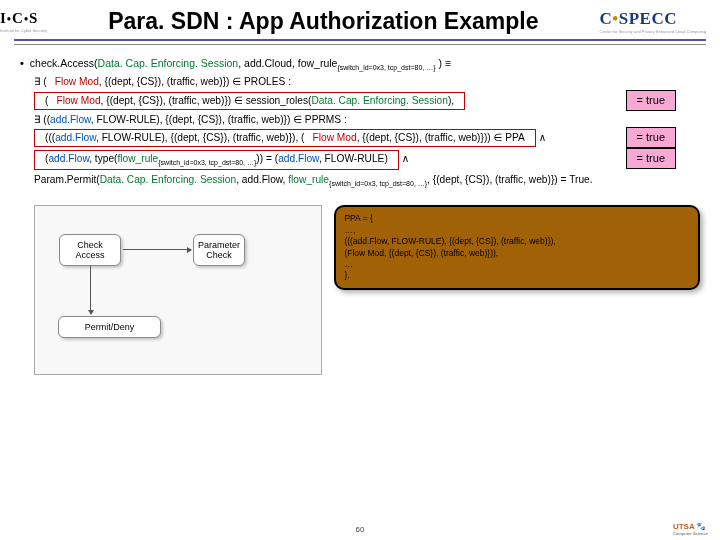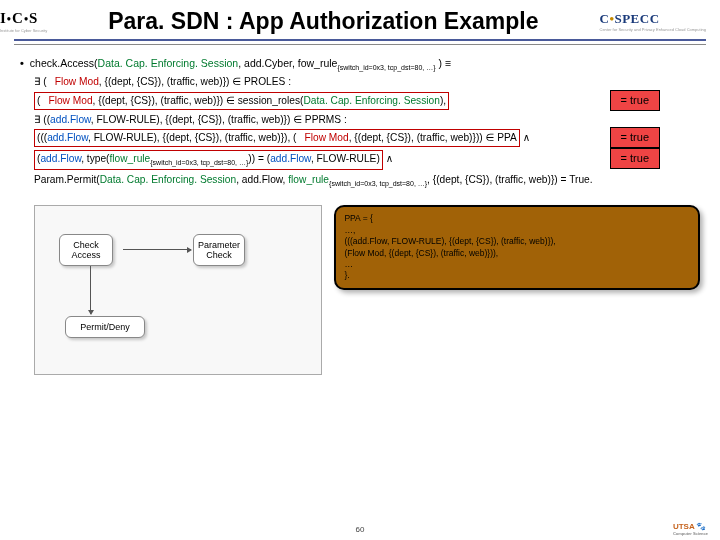--- a/index.html
+++ b/index.html
@@ -28,21 +28,21 @@
   .logo-left .dot { font-size: 12px; vertical-align: middle; }
   .logo-left-sub { font-size: 4px; color: #999; }
   .title {
     font-size: 23px;
     font-weight: bold;
     text-align: center;
     flex-grow: 1;
   }
   .logo-right {
     font-family: Georgia, serif;
-    font-size: 13px;
+    font-size: 17px;
     font-weight: bold;
     letter-spacing: 0.5px;
     color: #1a3a7a;
   }
   .logo-right .dot { color: #c58a00; }
   .logo-right-sub { font-size: 4px; color: #999; text-align: right; }
   .rule {
     border: 0;
     border-top: 2px solid #4a5a9a;
     margin: 0 14px 3px 14px;
@@ -60,29 +60,29 @@
     display: flex;
     gap: 6px;
     margin-bottom: 4px;
   }
   .bullet-dot { font-weight: bold; font-size: 11px; }
   .line1 { font-size: 10.5px; }
   .sub { padding-left: 14px; font-size: 10.2px; margin-bottom: 3px; line-height: 1.35; }
   .red-box {
     border: 1px solid #c00000;
     display: inline-block;
-    padding: 1px 2px;
+    padding: 1px 10px;
   }
   .true-box {
     position: absolute;
-    right: 40px;
+    right: 24px;
     border: 1px solid #000;
     padding: 2px 10px;
     font-size: 11px;
-    background: #ef4444;
+    background: #f9a8d4;
   }
   .diagram-row {
     display: flex;
     gap: 12px;
     padding: 14px 20px 0 34px;
     align-items: flex-start;
   }
   .diagram {
     width: 290px;
     height: 168px;
@@ -183,21 +183,21 @@
   </div>
 </div>
 <hr class="rule">
 <hr class="rule-thin">
 
 <div class="content">
 
   <div class="bullet">
     <div class="bullet-dot">•</div>
     <div class="line1">
-      <span>check.Access(</span><span class="txt-green">Data. Cap. Enforcing. Session</span><span>, add.Cyber, fow_rule</span><span class="subs">{switch_id=0x3, tcp_dst=80, …}</span><span> ) ≡</span>
+      <span>check.Access(</span><span class="txt-green">Data. Cap. Enforcing. Session</span><span>, add.Cloud, fow_rule</span><span class="subs">{switch_id=0x3, tcp_dst=80, …}</span><span> ) ≡</span>
     </div>
   </div>
 
   <div class="sub">
     <span>∃ (</span><span class="txt-red">Flow Mod</span><span>, {(dept, {CS}), (traffic, web)}) ∈ PROLES :</span>
   </div>
 
   <div class="sub" style="position:relative;">
     <span class="red-box">
       <span>(</span><span class="txt-red">Flow Mod</span><span>, {(dept, {CS}), (traffic, web)}) ∈ session_roles(</span><span class="txt-green">Data. Cap. Enforcing. Session</span><span>),</span>
@@ -223,25 +223,25 @@
     <span class="true-box" style="top:-2px;">= true</span>
   </div>
 
   <div class="sub">
     <span>Param.Permit(</span><span class="txt-green">Data. Cap. Enforcing. Session</span><span>, add.Flow, </span><span class="txt-green">flow_rule</span><span class="subs">{switch_id=0x3, tcp_dst=80, …}</span><span>, {(dept, {CS}), (traffic, web)}) = True.</span>
   </div>
 </div>
 
 <div class="diagram-row">
   <div class="diagram">
-    <div class="d-node" style="left:24px; top:28px; width:54px;">Check
+    <div class="d-node" style="left:24px; top:28px; width:62px;">Check
 Access</div>
     <div class="d-node" style="left:158px; top:28px; width:52px;">Parameter
 Check</div>
-    <div class="d-node" style="left:30px; top:110px; width:80px;">Permit/Deny</div>
+    <div class="d-node" style="left:23px; top:110px; width:103px;">Permit/Deny</div>
     <div class="d-arrow-r" style="left:88px; top:43px; width:68px;"></div>
     <div class="d-arrow-d" style="left:55px; top:60px; height:48px;"></div>
   </div>
   <div class="ppa-box">
     <div>PPA = {</div>
     <div>…,</div>
     <div>(((add.Flow, FLOW-RULE), {(dept, {CS}), (traffic, web)}),</div>
     <div>(Flow Mod, {(dept, {CS}), (traffic, web)})),</div>
     <div>…</div>
     <div>}.</div>

